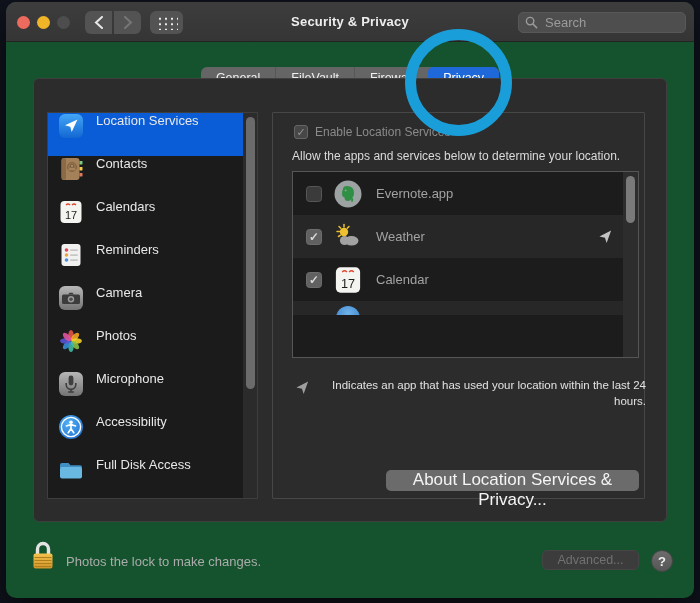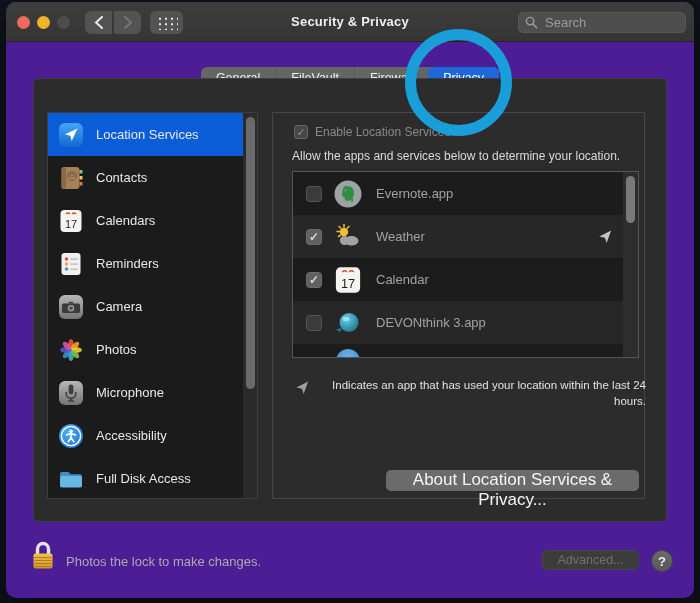--- a/index.html
+++ b/index.html
@@ -5,21 +5,21 @@
   * { margin:0; padding:0; box-sizing:border-box; }
   html,body { width:700px; height:603px; }
   body {
     background:#10131d;
     font-family:"Liberation Sans", sans-serif;
     position:relative;
     overflow:hidden;
   }
   .window {
     position:absolute; left:6px; top:2px; width:688px; height:596px;
-    background:#4c1d95; border-radius:10px; overflow:hidden;
+    background:#14532d; border-radius:10px; overflow:hidden;
     box-shadow:0 14px 40px rgba(0,0,0,.6);
   }
   
   .titlebar {
     position:absolute; left:0; top:0; right:0; height:40px;
     background:linear-gradient(#3d3d3d,#353535);
     border-bottom:1px solid #232323;
   }
   .lights { position:absolute; left:11px; top:14px; display:flex; gap:7px; }
   .light { width:13px; height:13px; border-radius:50%; }
@@ -81,21 +81,21 @@
   }
   .side-lane {
     position:absolute; right:0; top:0; bottom:0; width:14px; background:#2b2b2b;
   }
   .side-thumb {
     position:absolute; right:2px; top:4px; width:9px; height:272px;
     background:#6b6b6b; border-radius:5px;
   }
   .side-item {
     position:relative; height:43px; width:calc(100% - 14px);
-    display:flex; align-items:center;
+    display:flex; align-items:flex-start;
   }
   .side-item.selected { background:var(--row-blue,#0b5dd7); }
   .side-icon { width:26px; height:26px; margin-left:10px; flex:0 0 26px; }
   .side-icon svg { width:26px; height:26px; display:block; }
   .side-label { margin-left:12px; font-size:13px; color:#e8e8e8; }
   
   .rpanel {
     position:absolute; left:266px; top:110px; width:373px; height:387px;
     background:#2c2c2c; border:1px solid #474747; border-radius:1px;
   }
@@ -395,37 +395,20 @@
             <span class="cbx checked">✓</span>
             <span class="app-icon">
               <svg viewBox="0 0 26 26">
                 <rect x="2.5" y="2" width="21" height="22" rx="4" fill="#f4f4f1"></rect>
                 <path d="M8 6 q2 -2 4 0 M14 6 q2 -2 4 0" stroke="#e0482e" stroke-width="1.3" fill="none"></path>
                 <text x="13" y="20" font-size="11" fill="#1e1e1e" text-anchor="middle" font-family="sans-serif">17</text>
               </svg>
             </span>
             <span class="app-label">Calendar</span>
           </div>
-          <div class="app-row">
-            <span class="cbx"></span>
-            <span class="app-icon">
-              <svg viewBox="0 0 30 30">
-                <defs>
-                  <radialGradient id="gdt" cx="0.38" cy="0.32" r="0.95">
-                    <stop offset="0" stop-color="#63d2ea"></stop>
-                    <stop offset="1" stop-color="#14546f"></stop>
-                  </radialGradient>
-                </defs>
-                <path d="M8 20 q-4 2-6 0.5 q2 2.5 6 3 Z" fill="#1b7ba0"></path>
-                <circle cx="16" cy="14.5" r="9.5" fill="url(#gdt)"></circle>
-                <ellipse cx="13" cy="11" rx="3.4" ry="2.2" fill="#c4eff8" opacity="0.65"></ellipse>
-              </svg>
-            </span>
-            <span class="app-label">DEVONthink 3.app</span>
-          </div>
           <div class="app-row partial">
             <span class="app-icon">
               <svg viewBox="0 0 30 30">
                 <defs>
                   <radialGradient id="gpt" cx="0.5" cy="0.3" r="0.9">
                     <stop offset="0" stop-color="#6fb4e9"></stop>
                     <stop offset="1" stop-color="#2a6fc0"></stop>
                   </radialGradient>
                 </defs>
                 <circle cx="15" cy="15" r="12" fill="url(#gpt)"></circle>

